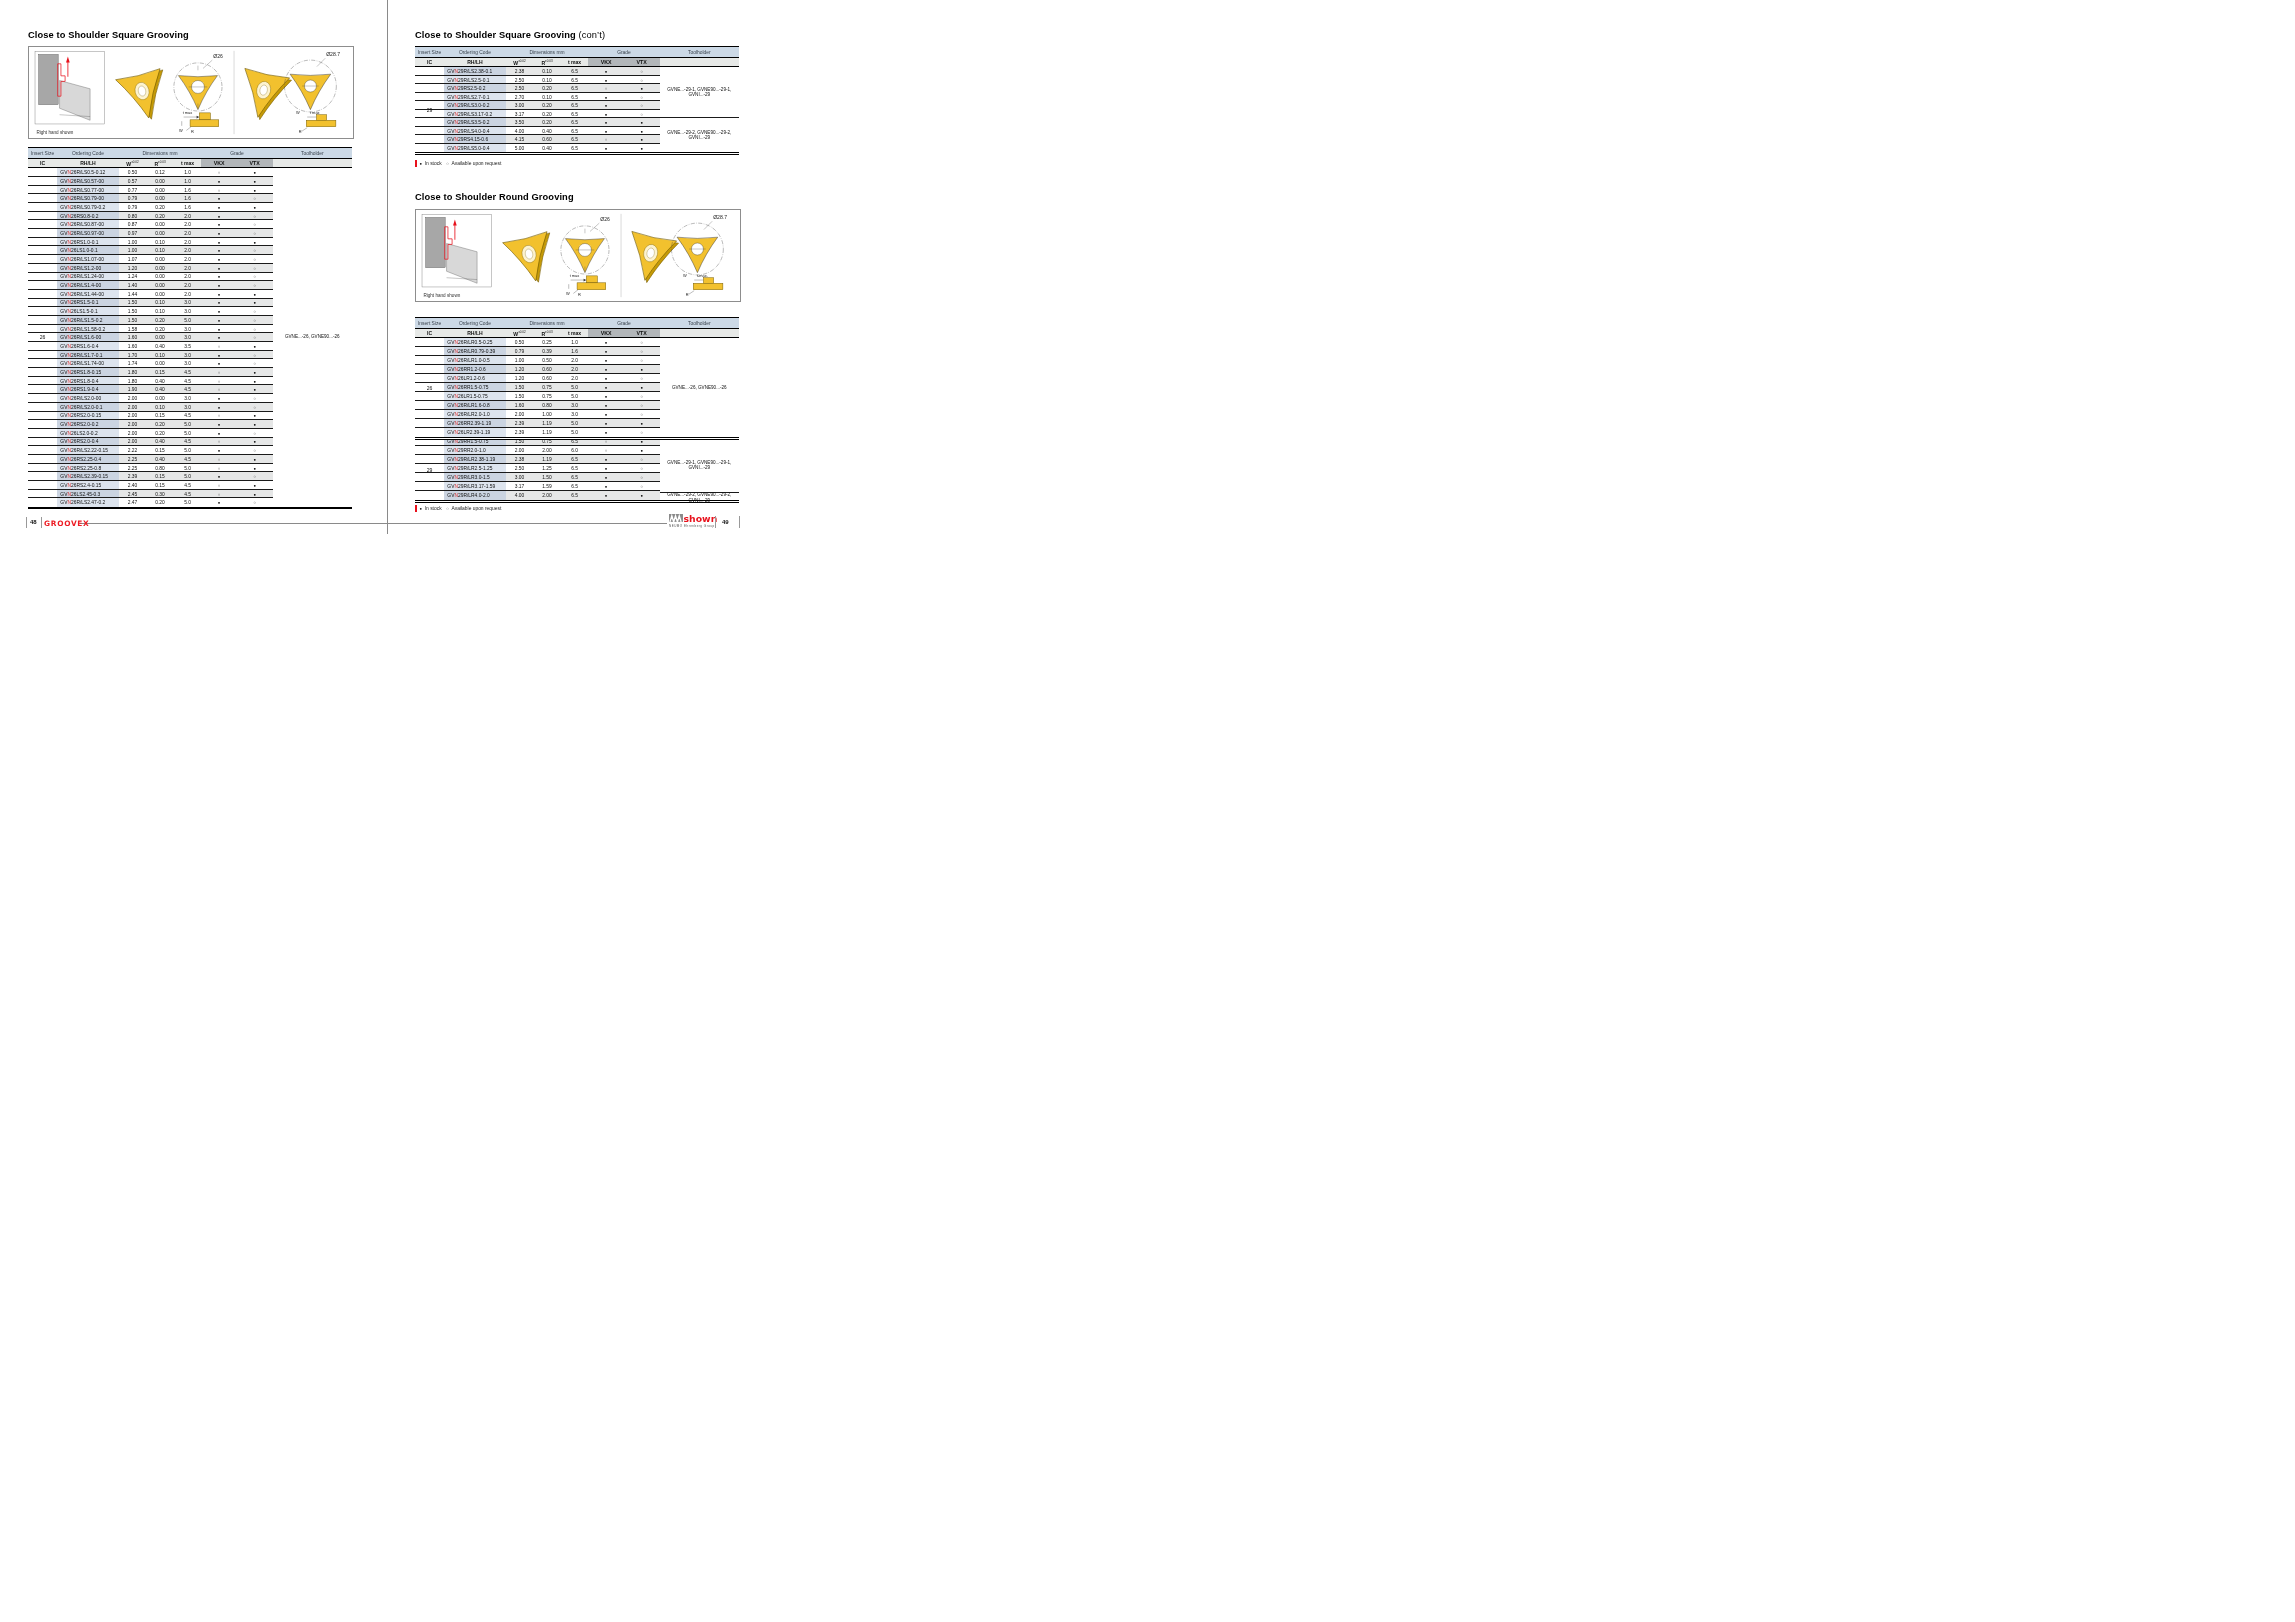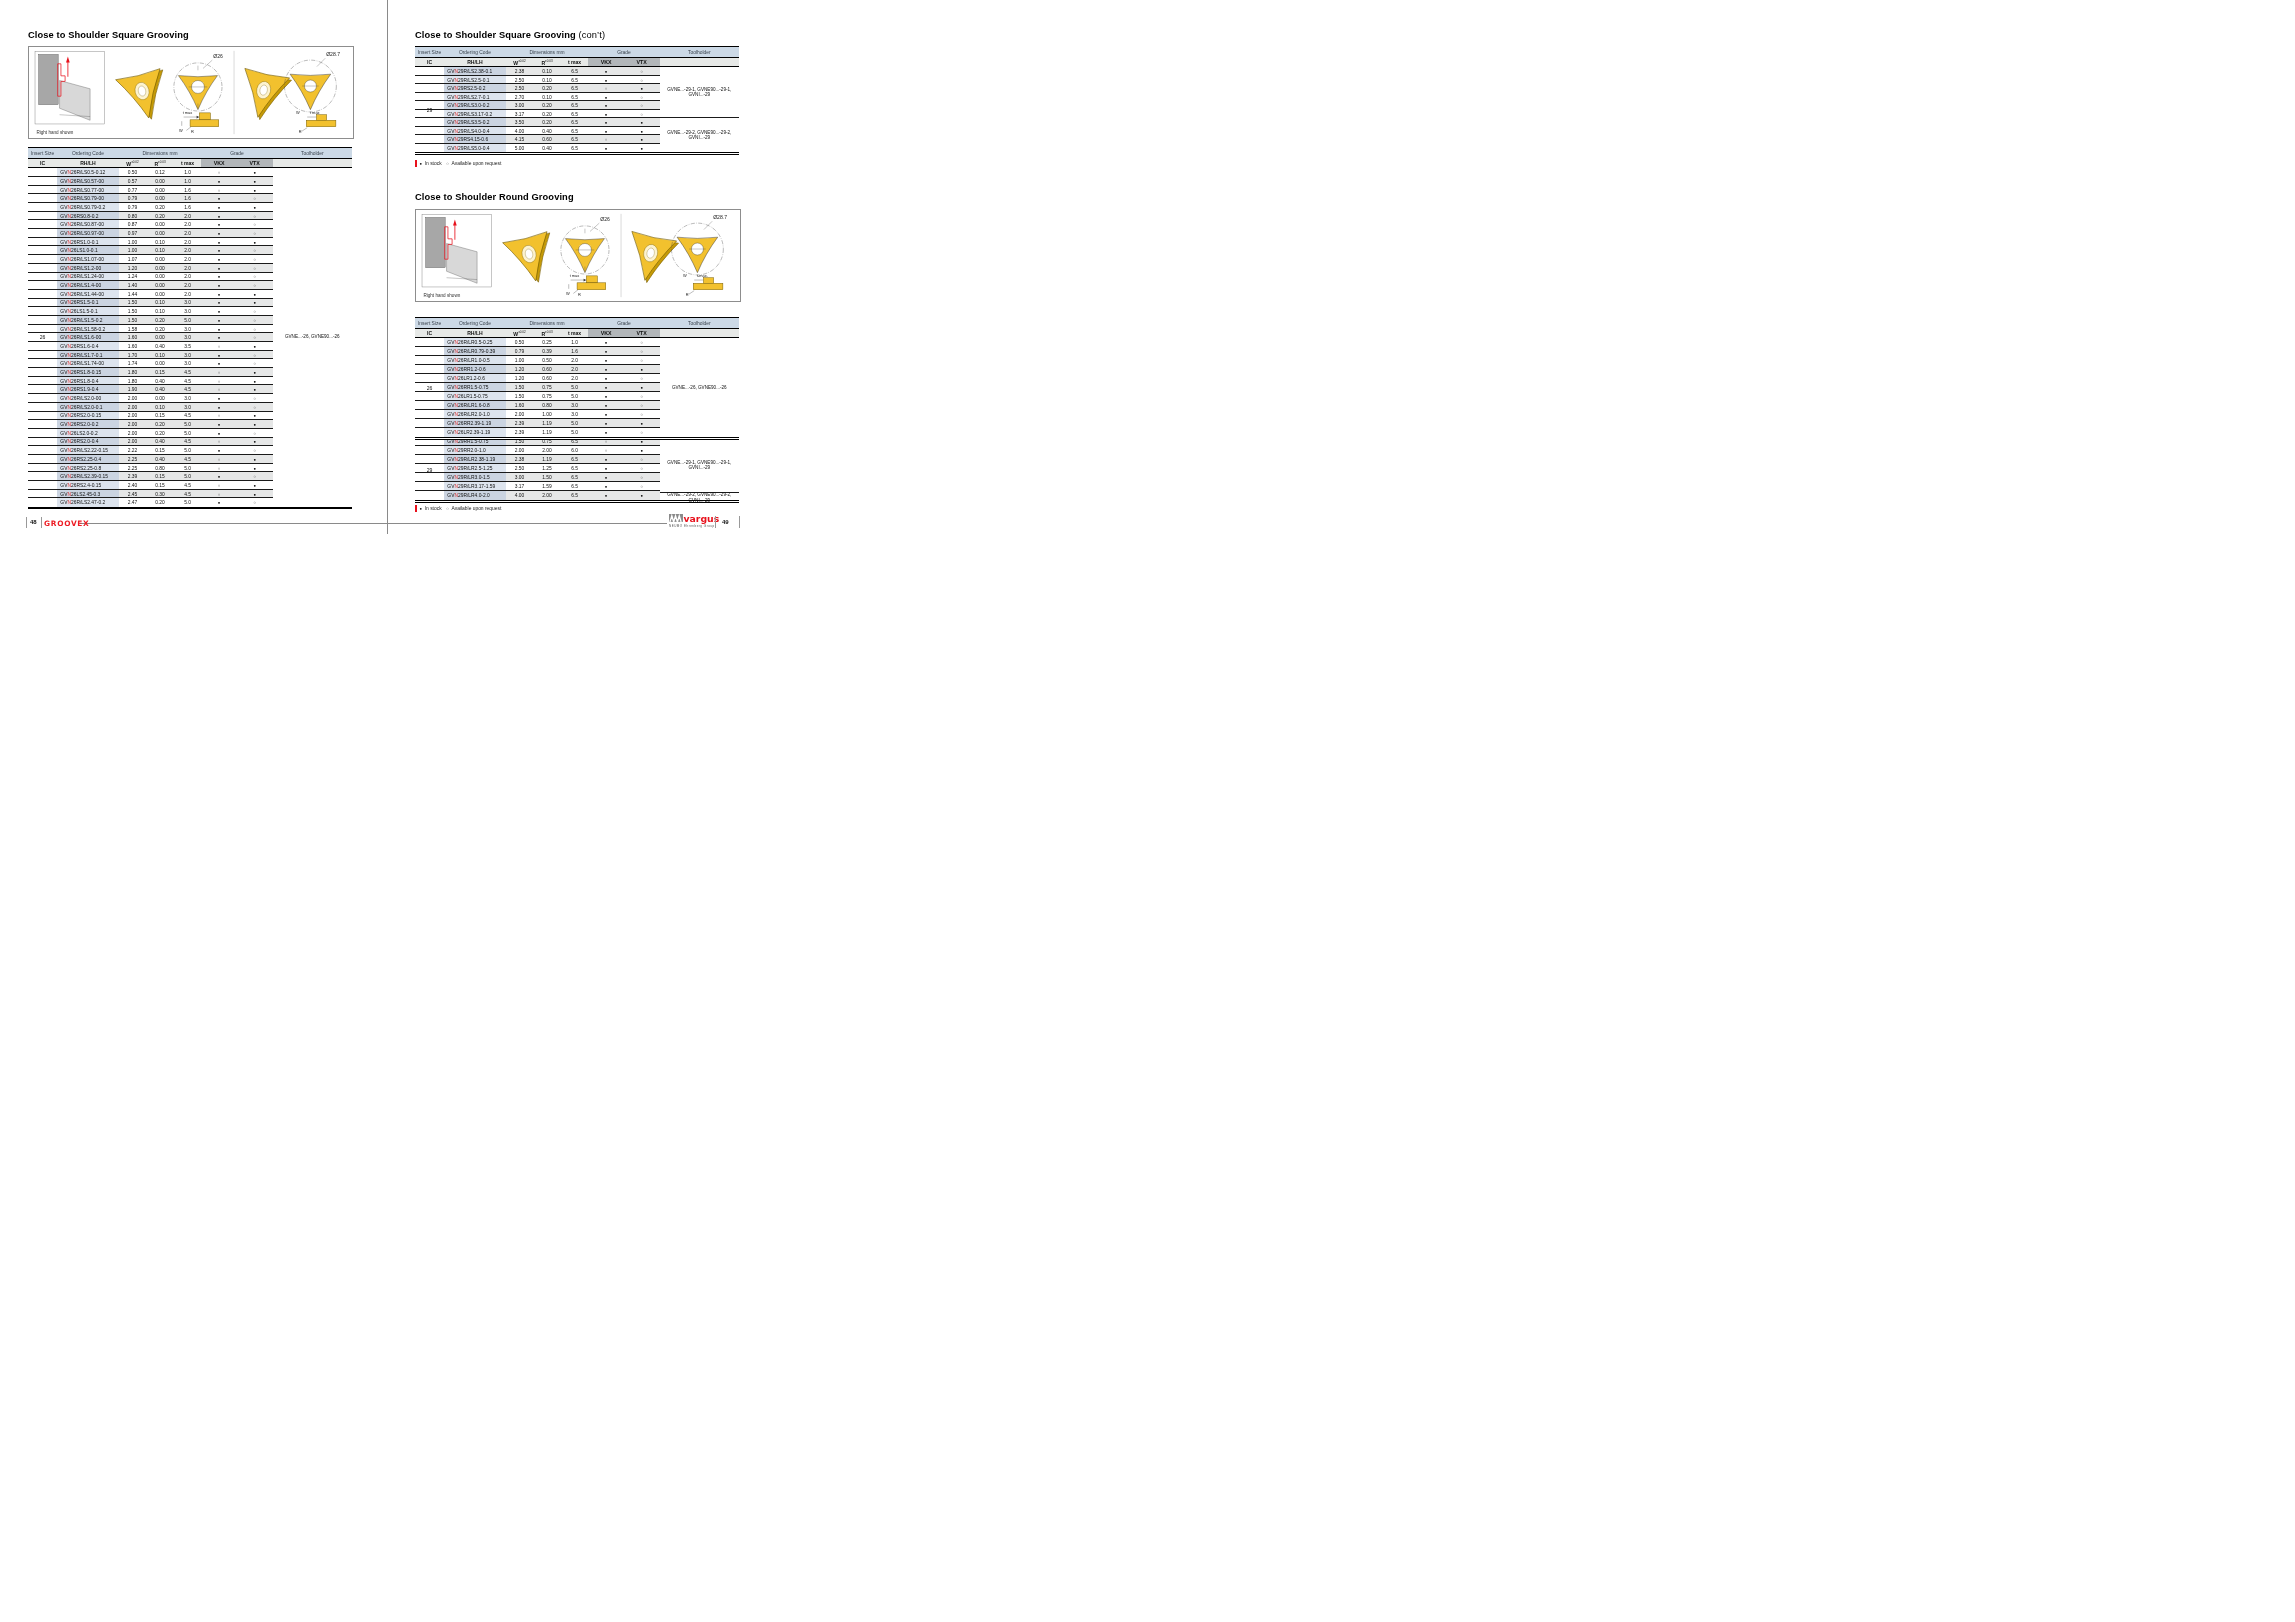--- a/index.html
+++ b/index.html
@@ -932,21 +932,21 @@
   <div class="fbar" style="left:26px;top:517px;height:11px"></div>
   <div class="pgnum" style="left:30px;top:519px">48</div>
   <div class="fbar" style="left:41px;top:517px;height:11px"></div>
   <div class="groovex">GROOVEX</div>
   <div class="vargus">
     <div class="vrow">
       <svg width="14" height="9.3" viewBox="0 0 30 20">
         <rect width="30" height="17" fill="#8a8a8a"></rect>
         <polyline points="2,17 6,4 10,17 14,4 18,17 22,4 26,17" fill="none" stroke="#fff" stroke-width="3"></polyline>
       </svg>
-      <span class="vtext">vargus</span>
+      <span class="vtext">shown</span>
     </div>
     <div class="vsub">NEUMO Ehrenberg Group</div>
   </div>
   <div class="fbar" style="left:715px;top:516px;height:12px"></div>
   <div class="pgnum" style="left:722px;top:519px">49</div>
   <div class="fbar" style="left:739px;top:516px;height:12px"></div>
 
 </div>
 
 

